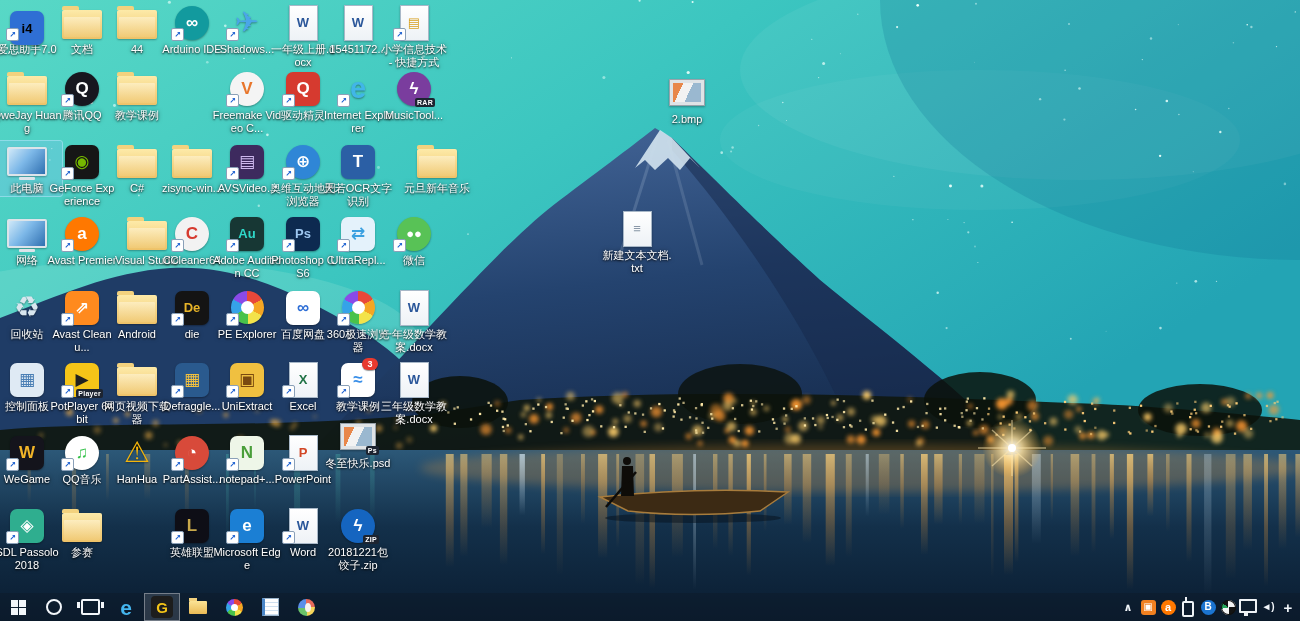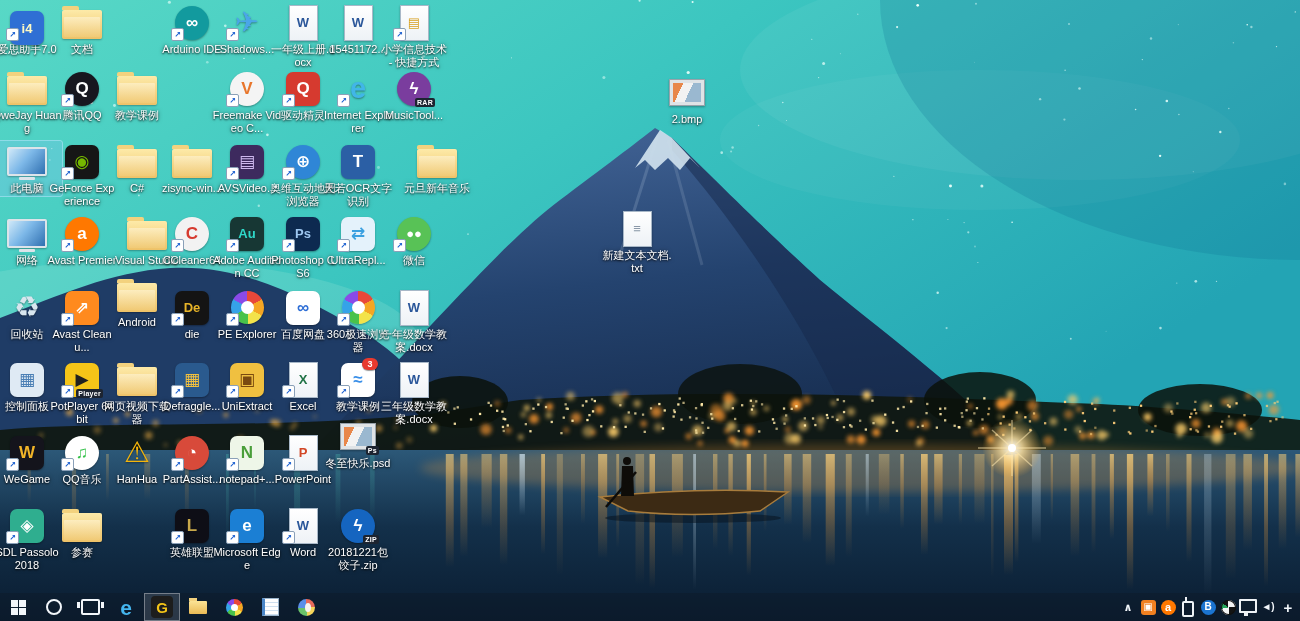--- a/index.html
+++ b/index.html
@@ -639,30 +639,36 @@
 
     <rect x="1004" y="455" width="9" height="120" fill="url(#gReflGold)" opacity="0.85"></rect>
     <circle cx="1012" cy="448" r="30" fill="url(#gBurst)"></circle>
     <path d="M978,448 L1046,448 M1012,420 L1012,476 M992,430 L1032,466 M992,466 L1032,430" stroke="#ffe9b0" stroke-width="1.4" opacity="0.55"></path>
     <circle cx="1012" cy="448" r="4" fill="#ffffff"></circle>
   </svg>
 
   <div id="icon-layer">
       <div class="desk-icon" style="left: -8px; top: 2px;">
         <div class="art">
-          <div class="tile small-glyph" style="background: rgb(47, 111, 212); color: #fef9c3; margin-top: 11px;">i4</div>
+          <div class="tile small-glyph" style="background: rgb(47, 111, 212); color: #000000; margin-top: 11px;">i4</div>
           <span class="shortcut-arrow">↗</span>
         </div>
         <div class="label">爱思助手7.0</div>
       </div>
       <div class="desk-icon" style="left: 47px; top: 2px;">
         <div class="art">
           <div class="art-folder"></div>
         </div>
         <div class="label">文档</div>
+      </div>
+      <div class="desk-icon" style="left: 102px; top: 2px;">
+        <div class="art">
+          <div class="art-folder"></div>
+        </div>
+        <div class="label">44</div>
       </div>
       <div class="desk-icon" style="left: 157px; top: 2px;">
         <div class="art">
           <div class="tile round" style="background: rgb(18, 154, 158); color: rgb(255, 255, 255);">∞</div>
           <span class="shortcut-arrow">↗</span>
         </div>
         <div class="label">Arduino IDE</div>
       </div>
       <div class="desk-icon" style="left: 212px; top: 2px;">
         <div class="art">
@@ -850,21 +856,21 @@
         </div>
         <div class="label">回收站</div>
       </div>
       <div class="desk-icon" style="left: 47px; top: 287px;">
         <div class="art">
           <div class="tile" style="background: rgb(255, 138, 30); color: rgb(255, 255, 255);">⇗</div>
           <span class="shortcut-arrow">↗</span>
         </div>
         <div class="label">Avast Cleanu...</div>
       </div>
-      <div class="desk-icon" style="left: 102px; top: 275px;">
+      <div class="desk-icon" style="left: 102px; top: 287px;">
         <div class="art">
           <div class="art-folder"></div>
         </div>
         <div class="label">Android</div>
       </div>
       <div class="desk-icon" style="left: 157px; top: 287px;">
         <div class="art">
           <div class="tile small-glyph" style="background: rgb(20, 20, 20); color: rgb(232, 180, 40);">De</div>
           <span class="shortcut-arrow">↗</span>
         </div>

